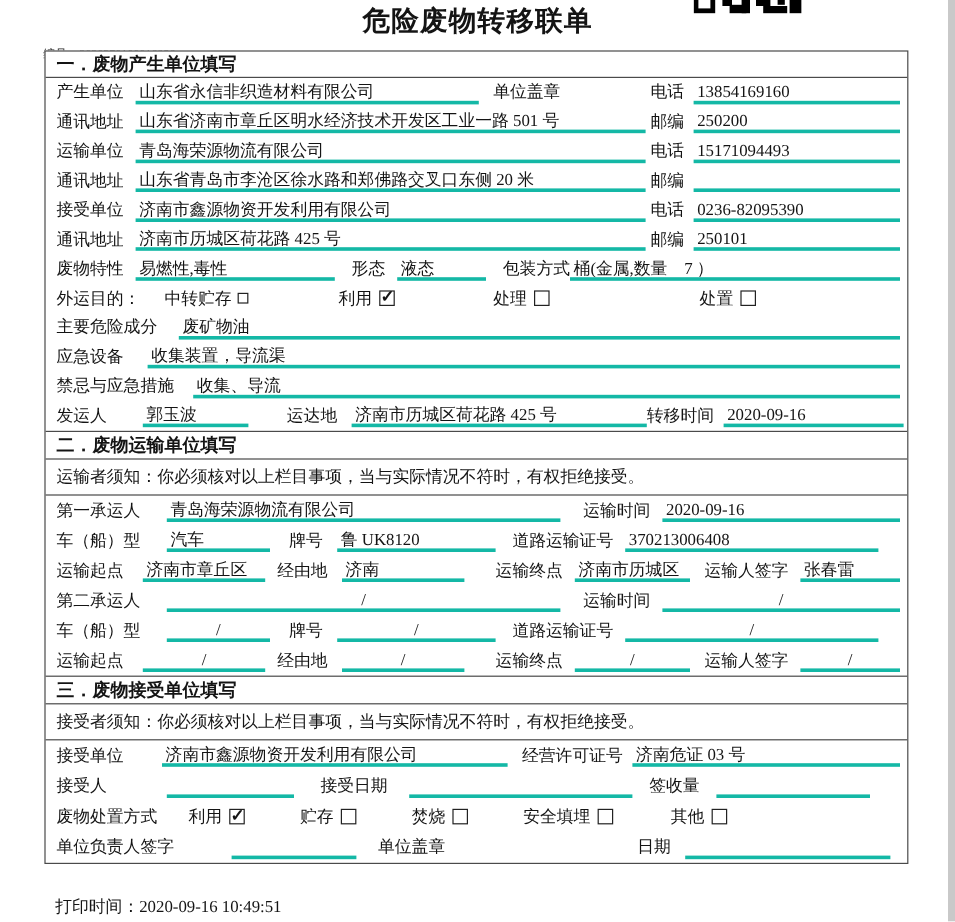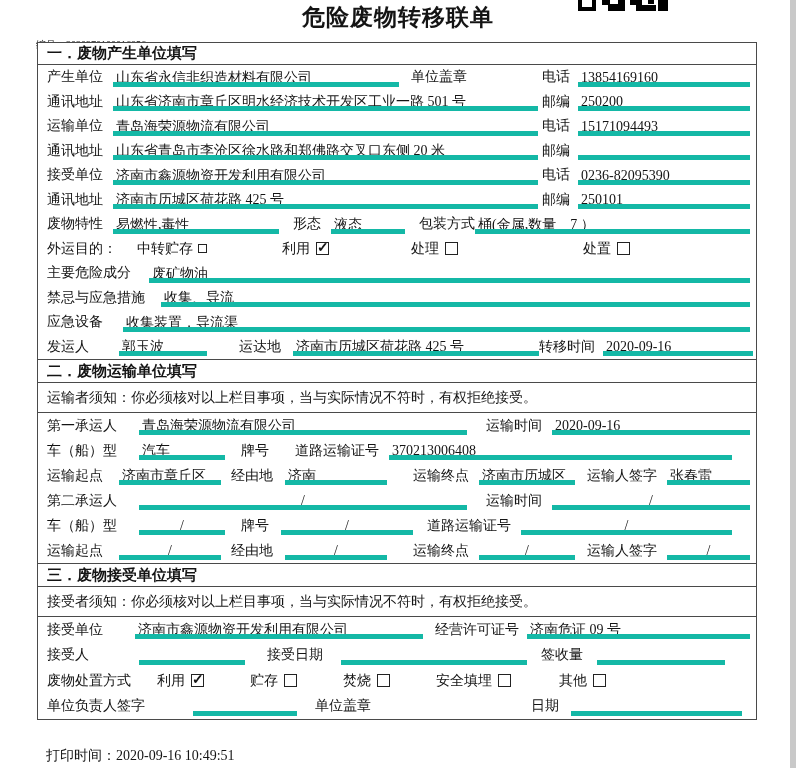--- a/index.html
+++ b/index.html
@@ -19,21 +19,21 @@
   .form { position:absolute; left:37px; top:42px; width:720px; border:1.5px solid #4a4a4a; background:#fff; }
   .sec-header { height:22px; display:flex; align-items:center; padding-left:9px;
     font-weight:bold; font-size:15px; border-bottom:1px solid #4a4a4a; }
   .sec-header.mid { border-top:1px solid #4a4a4a; height:24px;font-family:Liberation Serif, serif; }
   .notice { height:30px; display:flex; align-items:center; padding-left:9px;
     border-bottom:1px solid #4a4a4a; }
   .row { height:24.5px; display:flex; align-items:center; padding:0 6px 0 9px; }
   .s2 .row, .s3 .row { height:25px; }
   .s3 .row { height:25.5px; }
   .lbl { white-space:nowrap; flex:none; }
-  .u { border-bottom:5px solid #14b8a6; height:19px; line-height:19px;
+  .u { border-bottom:3px solid #14b8a6; height:19px; line-height:19px;
        padding-left:3px; white-space:nowrap; overflow:hidden; flex:none; }
   .u.grow { flex:1; }
   .u.slash { text-align:center; padding-left:0; }
   .right-group { margin-left:auto; display:flex; align-items:center; }
   .cbx { display:inline-block; width:13px; height:13px; border:1px solid #222;
          margin-left:6px; position:relative; flex:none; }
   .cbx i { position:absolute; left:0px; top:-4px; font-size:14px; font-style:normal; font-weight:bold; }
   .cbx.sm { width:9px; height:9px; margin-left:5px; }
 </style>
 </head>
@@ -150,27 +150,27 @@
             <i></i>
           </span>
       </div>
 
       <div class="row">
         <span class="lbl" style="width:88px;margin-right:14px">主要危险成分</span>
         <span class="u grow">废矿物油</span>
       </div>
 
       <div class="row">
+        <span class="lbl" style="width:60px;margin-right:16px">应急设备</span>
+        <span class="u grow">收集装置，导流渠</span>
+      </div>
+
+      <div class="row">
         <span class="lbl" style="width:102px;margin-right:12px">禁忌与应急措施</span>
         <span class="u grow">收集、导流</span>
-      </div>
-
-      <div class="row">
-        <span class="lbl" style="width:60px;margin-right:16px">应急设备</span>
-        <span class="u grow">收集装置，导流渠</span>
       </div>
 
       <div class="row">
         <span class="lbl" style="width:60px;margin-right:12px">发运人</span>
         <span class="u" style="width:88px">郭玉波</span>
         <span class="lbl" style="margin-left:32px;margin-right:12px">运达地</span>
         <span class="u" style="width:246px">济南市历城区荷花路 425 号</span>
         <span class="right-group">
           <span class="lbl" style="margin-right:8px">转移时间</span>
           <span class="u" style="width:150px">2020-09-16</span>
@@ -188,20 +188,21 @@
         <span class="right-group">
           <span class="lbl" style="margin-right:10px">运输时间</span>
           <span class="u" style="width:198px">2020-09-16</span>
         </span>
       </div>
 
       <div class="row">
         <span class="lbl" style="width:76px;margin-right:16px">车（船）型</span>
         <span class="u" style="width:86px">汽车</span>
         <span class="lbl" style="margin-left:16px;margin-right:12px">牌号</span>
+        <span class="u" style="width:132px">鲁 UK8120</span>
         <span class="lbl" style="margin-left:14px;margin-right:10px">道路运输证号</span>
         <span class="u grow" style="margin-right:18px">370213006408</span>
       </div>
 
       <div class="row">
         <span class="lbl" style="width:60px;margin-right:12px">运输起点</span>
         <span class="u" style="width:102px">济南市章丘区</span>
         <span class="lbl" style="margin-left:10px;margin-right:12px">经由地</span>
         <span class="u" style="width:102px">济南</span>
         <span class="lbl" style="margin-left:26px;margin-right:10px">运输终点</span>
@@ -241,21 +242,21 @@
     </div>
 
     <div class="sec-header mid">三．废物接受单位填写</div>
     <div class="notice">接受者须知：你必须核对以上栏目事项，当与实际情况不符时，有权拒绝接受。</div>
     <div class="s3">
 
       <div class="row">
         <span class="lbl" style="width:60px;margin-right:28px">接受单位</span>
         <span class="u" style="width:288px">济南市鑫源物资开发利用有限公司</span>
         <span class="lbl" style="margin-left:12px;margin-right:8px">经营许可证号</span>
-        <span class="u grow">济南危证 09 号</span>
+        <span class="u grow">济南危证 03 号</span>
       </div>
 
       <div class="row">
         <span class="lbl" style="width:46px;margin-right:46px">接受人</span>
         <span class="u" style="width:106px"></span>
         <span class="lbl" style="margin-left:22px;margin-right:18px">接受日期</span>
         <span class="u" style="width:186px"></span>
         <span class="lbl" style="margin-left:14px;margin-right:14px">签收量</span>
         <span class="u" style="width:128px;margin-right:14px"></span>
       </div>

